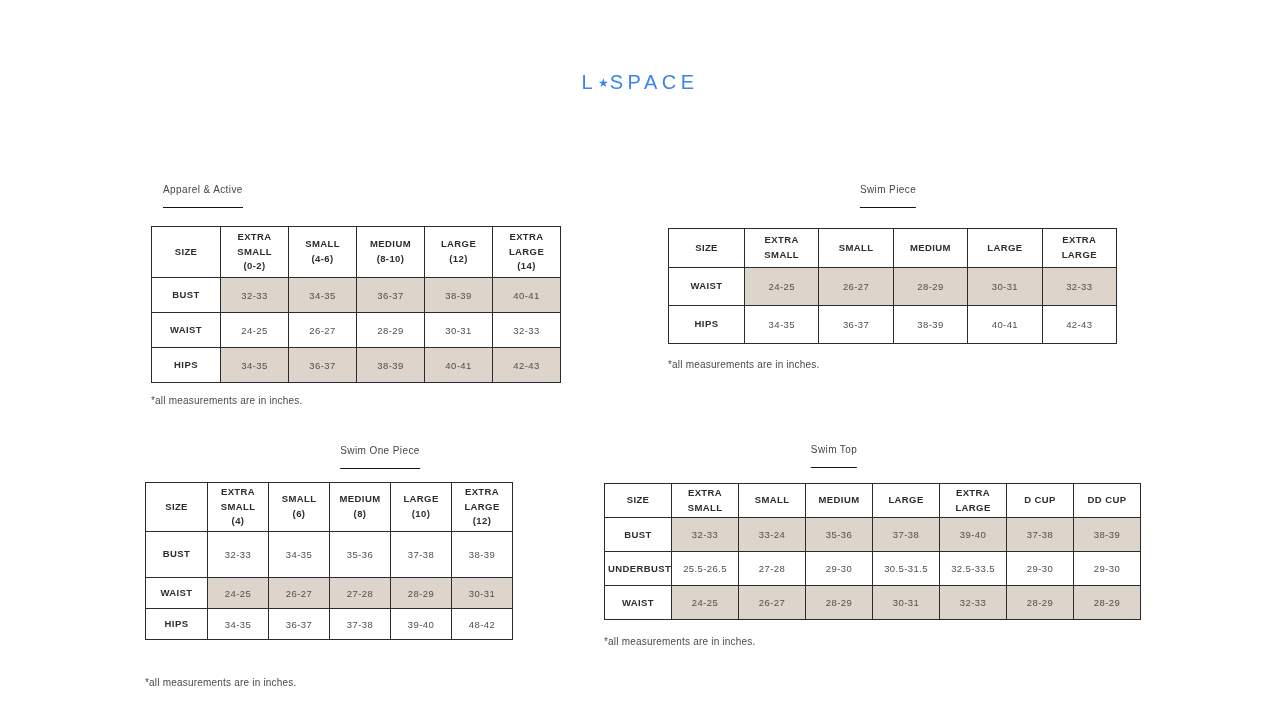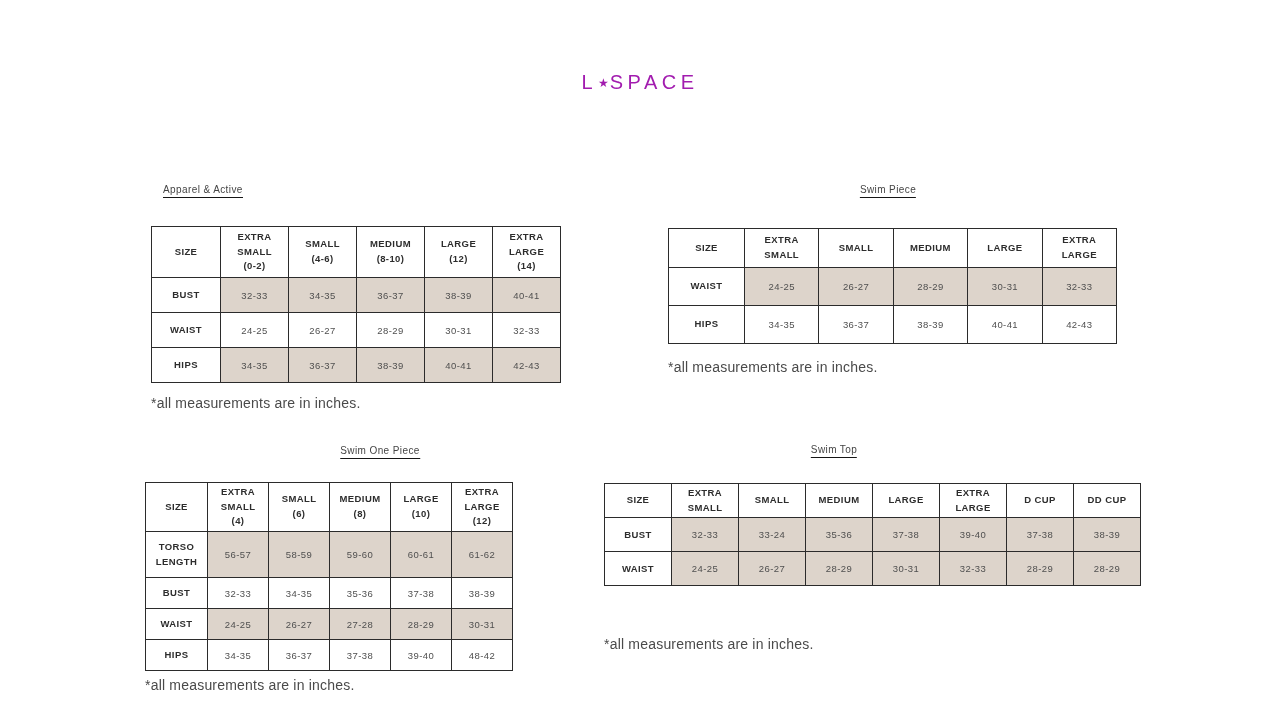--- a/index.html
+++ b/index.html
@@ -10,42 +10,42 @@
   }
   html,body{margin:0;padding:0}
   body{
     width:1280px;height:720px;background:#ffffff;
     font-family:"Liberation Sans",sans-serif;
     position:relative;overflow:hidden;
   }
   .page{position:absolute;inset:0}
   .logo{
     position:absolute;top:71px;left:50%;transform:translateX(-50%);
-    font-size:20px;letter-spacing:4.5px;color:#a21caf;white-space:nowrap;
+    font-size:20px;letter-spacing:4.5px;color:#3b82f6;white-space:nowrap;
   }
   .logo .star{font-size:12px;letter-spacing:normal;margin:0 1px;vertical-align:2px}
   .tbl-title{
     position:absolute;font-size:10px;color:#454545;letter-spacing:.4px;
-    border-bottom:1.5px solid #151515;padding-bottom:2px;white-space:nowrap;
+    border-bottom:1.5px solid #151515;padding-bottom:12px;white-space:nowrap;
   }
   .center-anchor{transform:translateX(-50%)}
   .size-table{
     position:absolute;border-collapse:collapse;table-layout:fixed;
     border:1.5px solid var(--border);background:#fff;
   }
   .size-table th,.size-table td{
     border:1px solid var(--border);text-align:center;vertical-align:middle;padding:2px 3px;
   }
   .size-table th{
     font-weight:bold;font-size:9.5px;color:var(--header-text);
     letter-spacing:.4px;white-space:pre-line;line-height:1.55;
   }
   .size-table td{font-size:9.5px;color:var(--value-text);letter-spacing:.4px}
   .size-table td.shaded{background:var(--shaded)}
-  .footnote{position:absolute;font-size:14px;color:#4a4a4a;letter-spacing:.2px}
+  .footnote{position:absolute;font-size:10px;color:#4a4a4a;letter-spacing:.2px}
 
   .tbl-0{width:410px}
   .tbl-0 thead tr{height:51px}
   .tbl-0 tbody tr{height:35px}
   .tbl-0 col.first{width:69px}
 
   .tbl-1{width:449px}
   .tbl-1 thead tr{height:39px}
   .tbl-1 tbody tr{height:38px}
   .tbl-1 col.first{width:76px}
@@ -183,29 +183,20 @@
           <th>MEDIUM
 (8)</th>
           <th>LARGE
 (10)</th>
           <th>EXTRA LARGE
 (12)</th>
         </tr>
       </thead>
       <tbody>
         <tr>
-          <th>TORSO
-LENGTH</th>
-          <td class="shaded">56-57</td>
-          <td class="shaded">58-59</td>
-          <td class="shaded">59-60</td>
-          <td class="shaded">60-61</td>
-          <td class="shaded">61-62</td>
-        </tr>
-        <tr>
           <th>BUST</th>
           <td>32-33</td>
           <td>34-35</td>
           <td>35-36</td>
           <td>37-38</td>
           <td>38-39</td>
         </tr>
         <tr>
           <th>WAIST</th>
           <td class="shaded">24-25</td>
@@ -255,20 +246,30 @@
           <th>BUST</th>
           <td class="shaded">32-33</td>
           <td class="shaded">33-24</td>
           <td class="shaded">35-36</td>
           <td class="shaded">37-38</td>
           <td class="shaded">39-40</td>
           <td class="shaded">37-38</td>
           <td class="shaded">38-39</td>
         </tr>
         <tr>
+          <th>UNDERBUST</th>
+          <td>25.5-26.5</td>
+          <td>27-28</td>
+          <td>29-30</td>
+          <td>30.5-31.5</td>
+          <td>32.5-33.5</td>
+          <td>29-30</td>
+          <td>29-30</td>
+        </tr>
+        <tr>
           <th>WAIST</th>
           <td class="shaded">24-25</td>
           <td class="shaded">26-27</td>
           <td class="shaded">28-29</td>
           <td class="shaded">30-31</td>
           <td class="shaded">32-33</td>
           <td class="shaded">28-29</td>
           <td class="shaded">28-29</td>
         </tr>
       </tbody>

